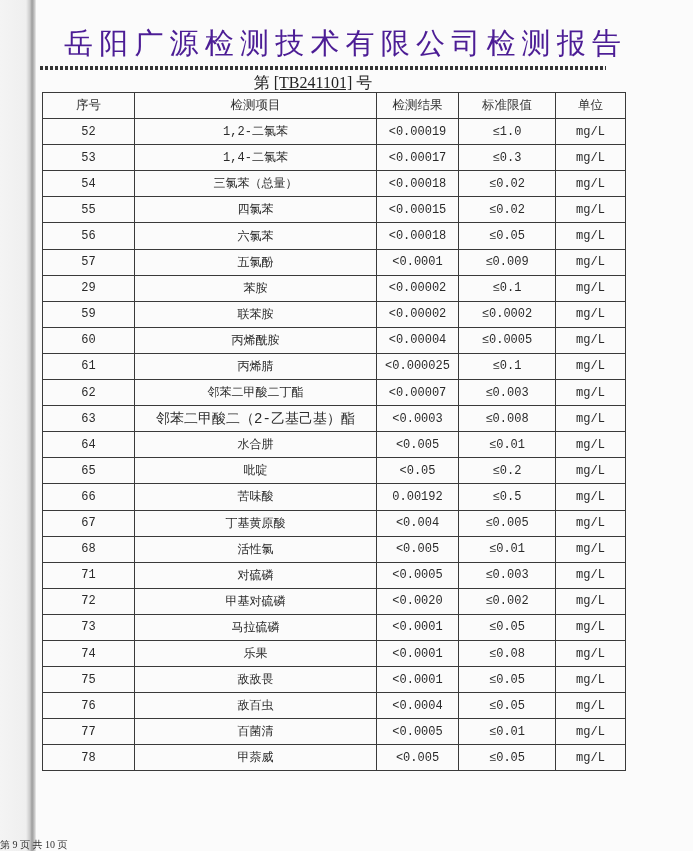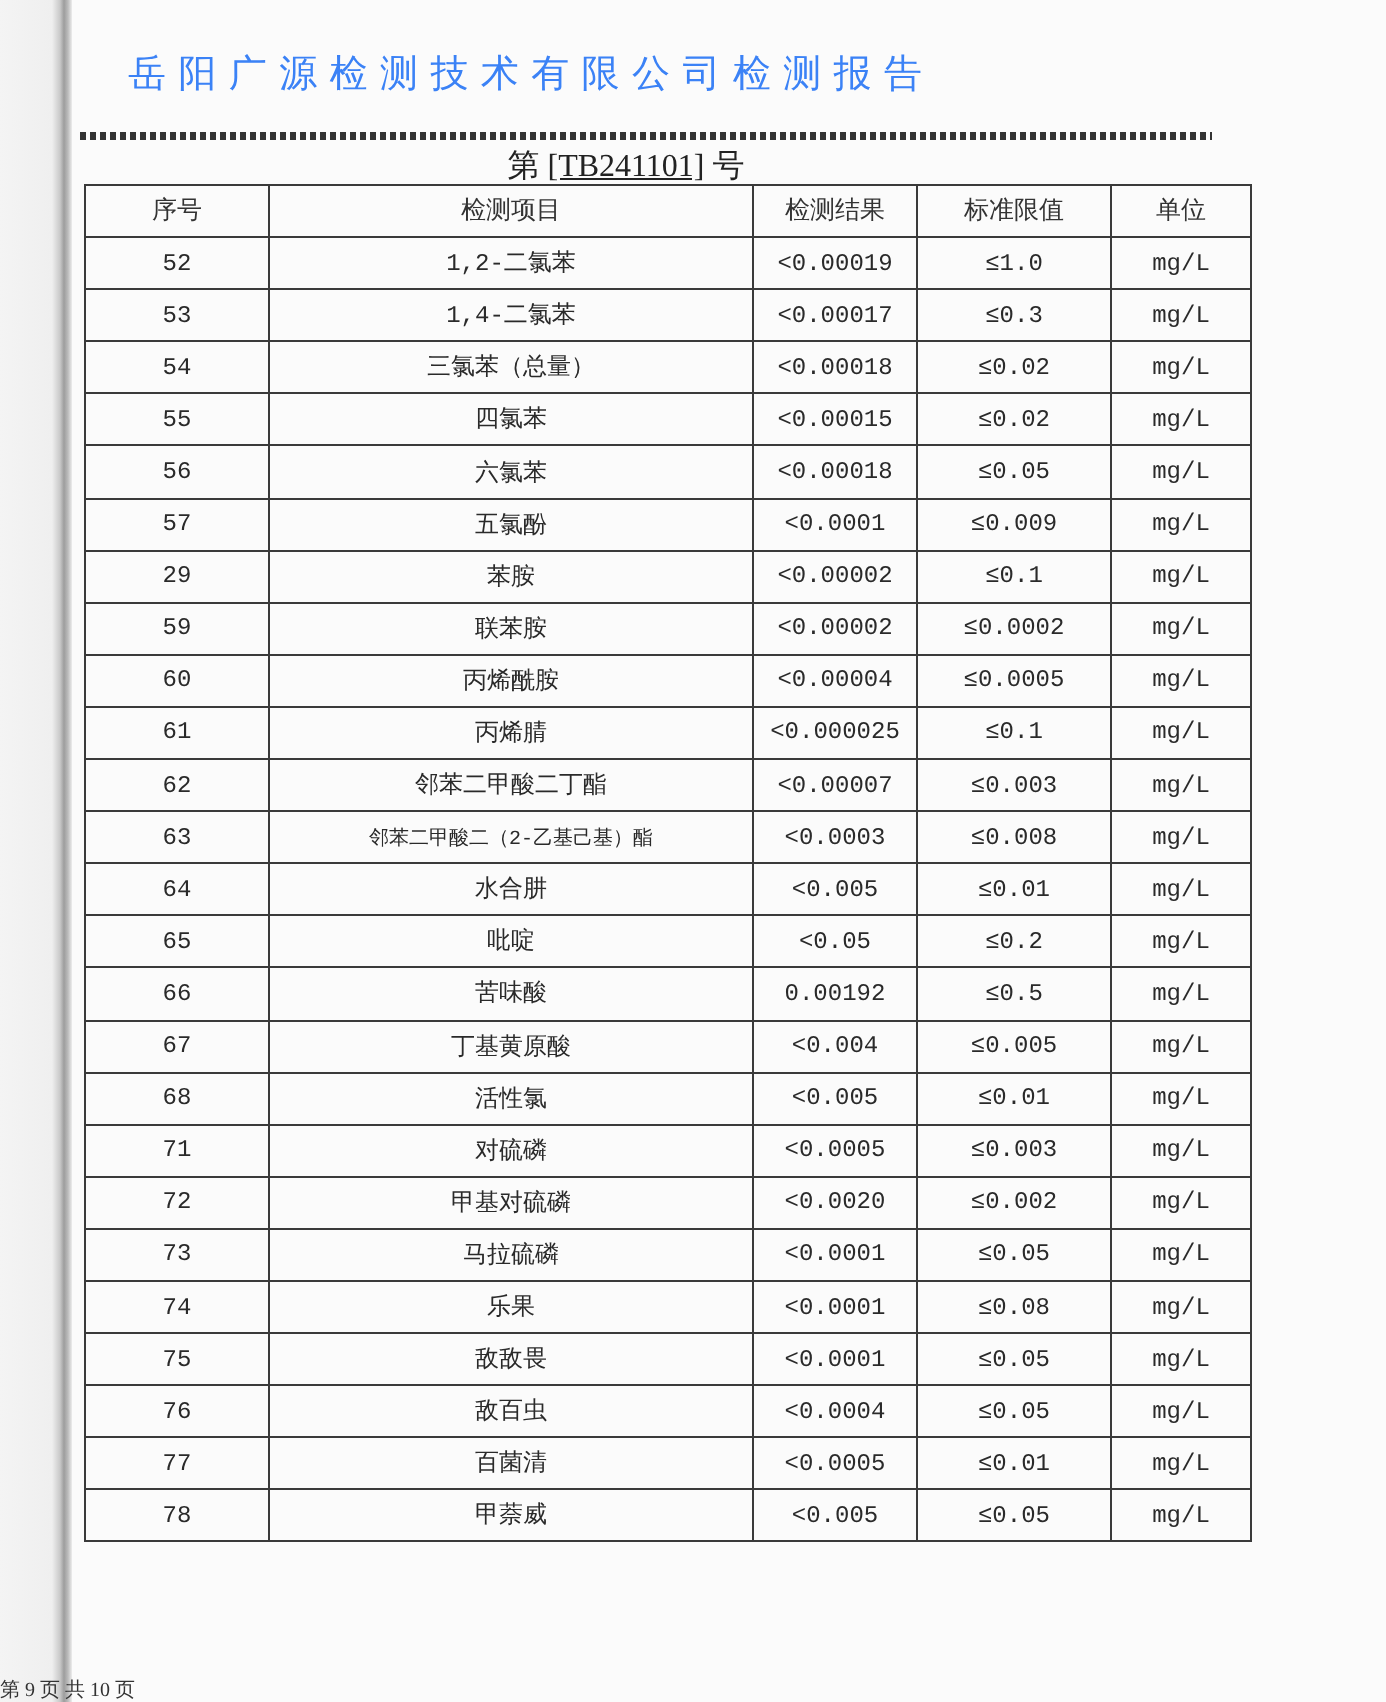--- a/index.html
+++ b/index.html
@@ -9,21 +9,21 @@
     font-family: "DejaVu Serif", "Liberation Serif", serif;
     color: #222;
   }
   .binding-shadow {
     position: absolute; left: 0; top: 0; width: 36px; height: 851px;
     background: linear-gradient(to right, #f4f4f4 0px, #efefef 26px, #c9c9c9 30px, #9d9d9d 32px, #bcbcbc 34px, #ededed 36px);
   }
   .company-title {
     position: absolute; left: 64px; top: 24px; width: 540px;
     font-family: "DejaVu Sans", "Liberation Sans", sans-serif;
-    font-size: 19px; letter-spacing: 6.2px; color: #3b82f6; white-space: nowrap;
+    font-size: 29px; letter-spacing: 6.2px; color: #4c1d95; white-space: nowrap;
   }
   .dotted-rule {
     position: absolute; left: 40px; top: 66px; width: 566px; height: 4px;
     background-image: repeating-linear-gradient(to right, #333 0 3px, transparent 3px 5px);
   }
   .report-no {
     position: absolute; left: 0; width: 626px; top: 73px; text-align: center;
     font-family: "Liberation Serif", serif; font-size: 16px; color: #222;
   }
   .report-no .code { text-decoration: underline; }
@@ -32,21 +32,21 @@
     border-collapse: collapse; table-layout: fixed;
     width: 583px;
     font-family: Liberation Mono, monospace; font-size: 12px;
   }
   table.results th, table.results td {
     border: 1.3px solid #3a3a3a; text-align: center; padding: 0;
     height: 25.1px; color: #2a2a2a; font-weight: normal;
     white-space: nowrap; overflow: hidden;
   }
   table.results th { font-size: 12.5px; color: #333; }
-  td.item-small { font-size: 10px; }
+  td.item-small { font-size: 14px; }
   .footer {
     position: absolute; left: 0; width: 657px; top: 838px; 
     font-family: "Liberation Serif", serif; font-size: 10px; color: #333;
   }
 </style>
 </head>
 <body>
 
 <div class="binding-shadow"></div>
 

